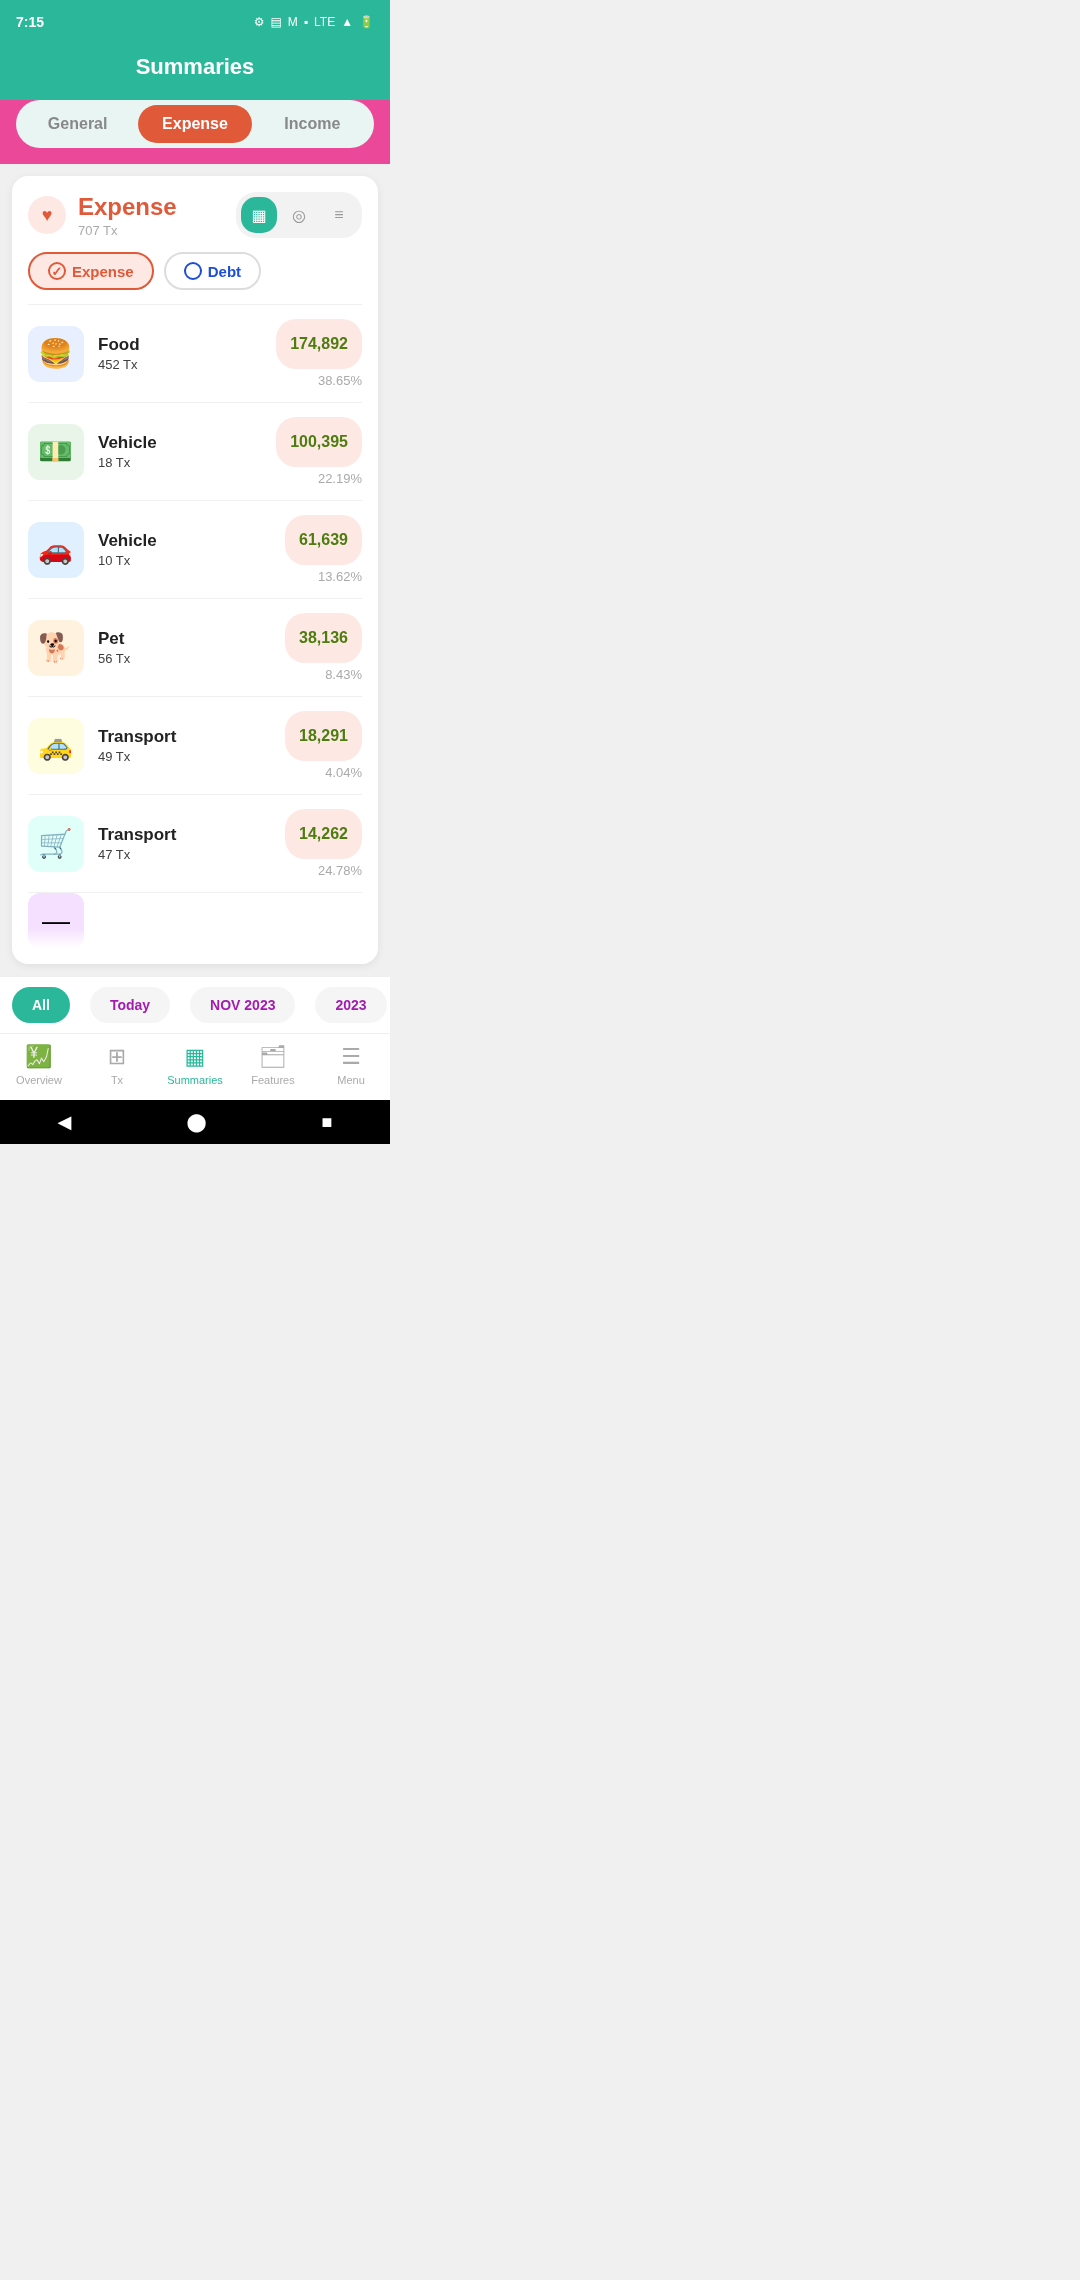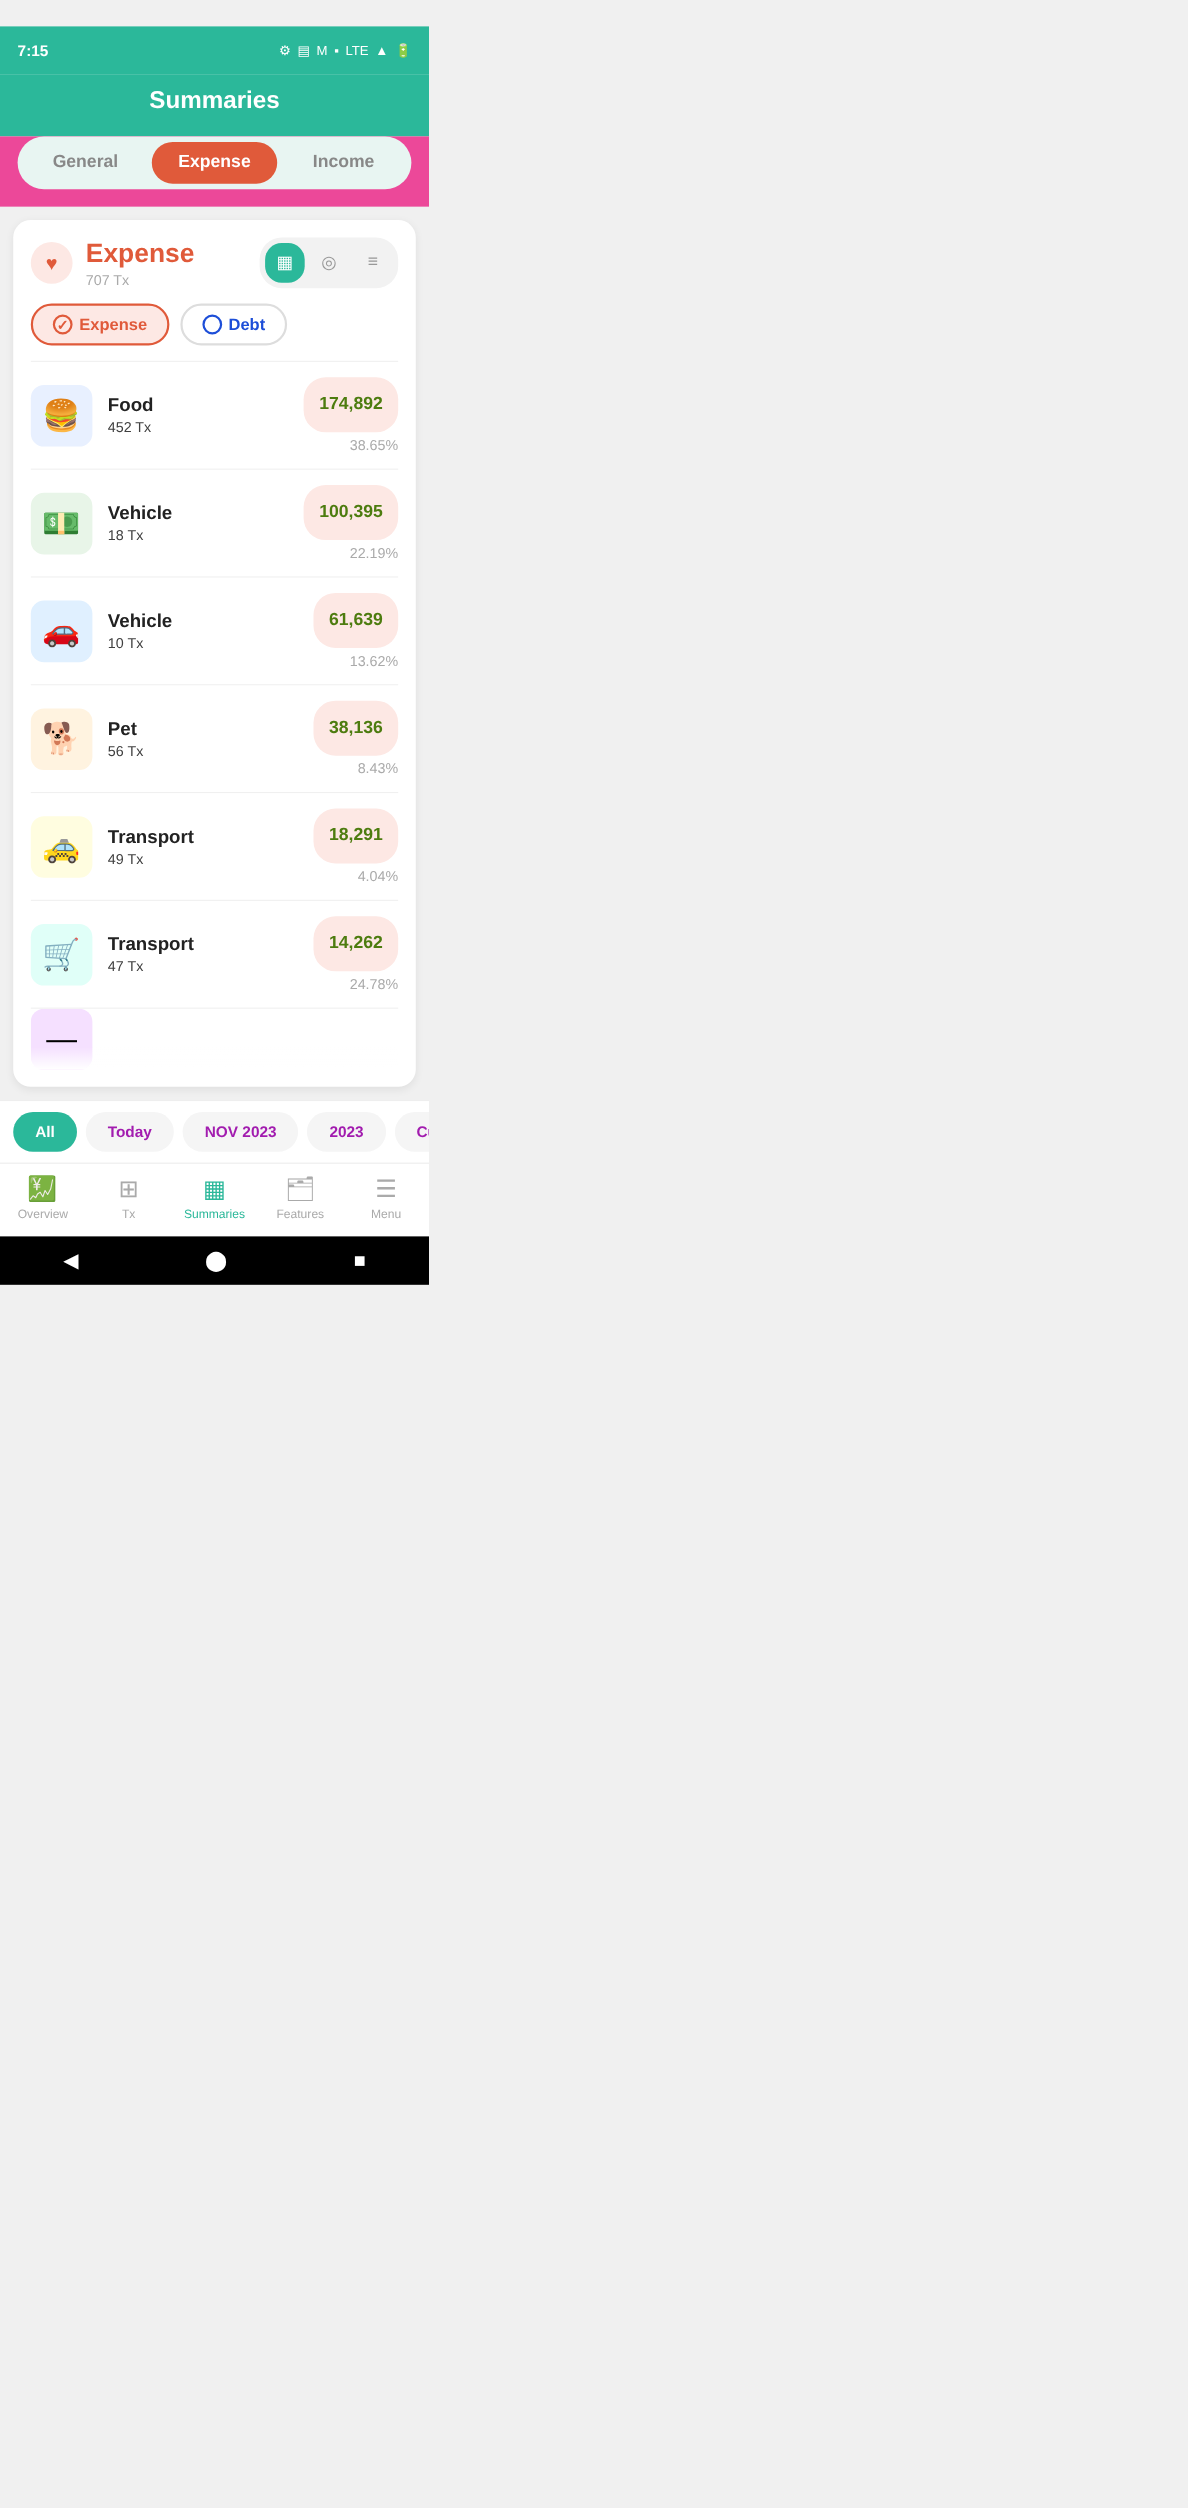--- a/index.html
+++ b/index.html
@@ -13,21 +13,20 @@
     }
 
     
     .status-bar {
       background: #2bb89a;
       display: flex;
       justify-content: space-between;
       align-items: center;
       padding: 22px 16px;
       height: 32px;
-      margin-top: 24px;
     }
     .status-time {
       color: white;
       font-size: 14px;
       font-weight: bold;
     }
     .status-icons {
       display: flex;
       align-items: center;
       gap: 6px;
@@ -231,21 +230,21 @@
       font-size: 13px;
       margin-top: 4px;
       text-align: right;
     }
 
     
     .date-filter-bar {
       background: white;
       padding: 10px 12px;
       display: flex;
-      gap: 8px;
+      gap: 20px;
       overflow-x: auto;
       border-top: 1px solid #eee;
     }
     .date-chip {
       padding: 10px 20px;
       border-radius: 20px;
       font-size: 14px;
       font-weight: 600;
       white-space: nowrap;
       cursor: pointer;

